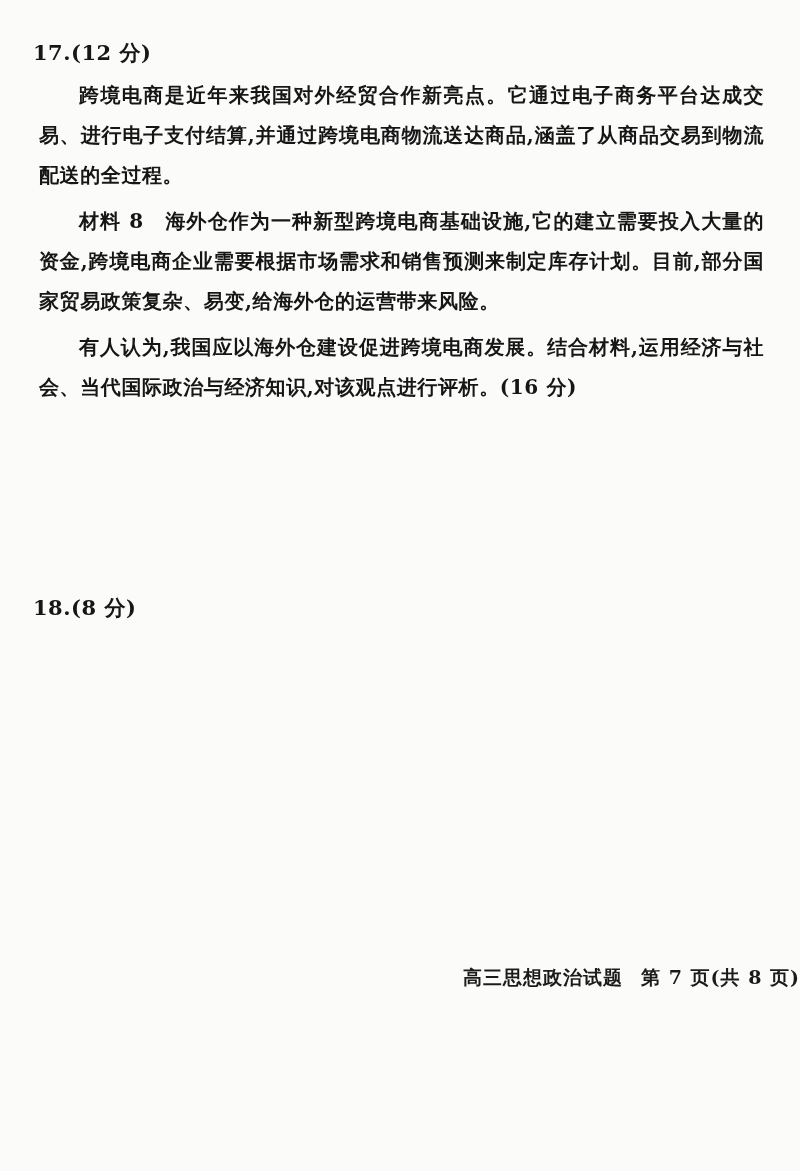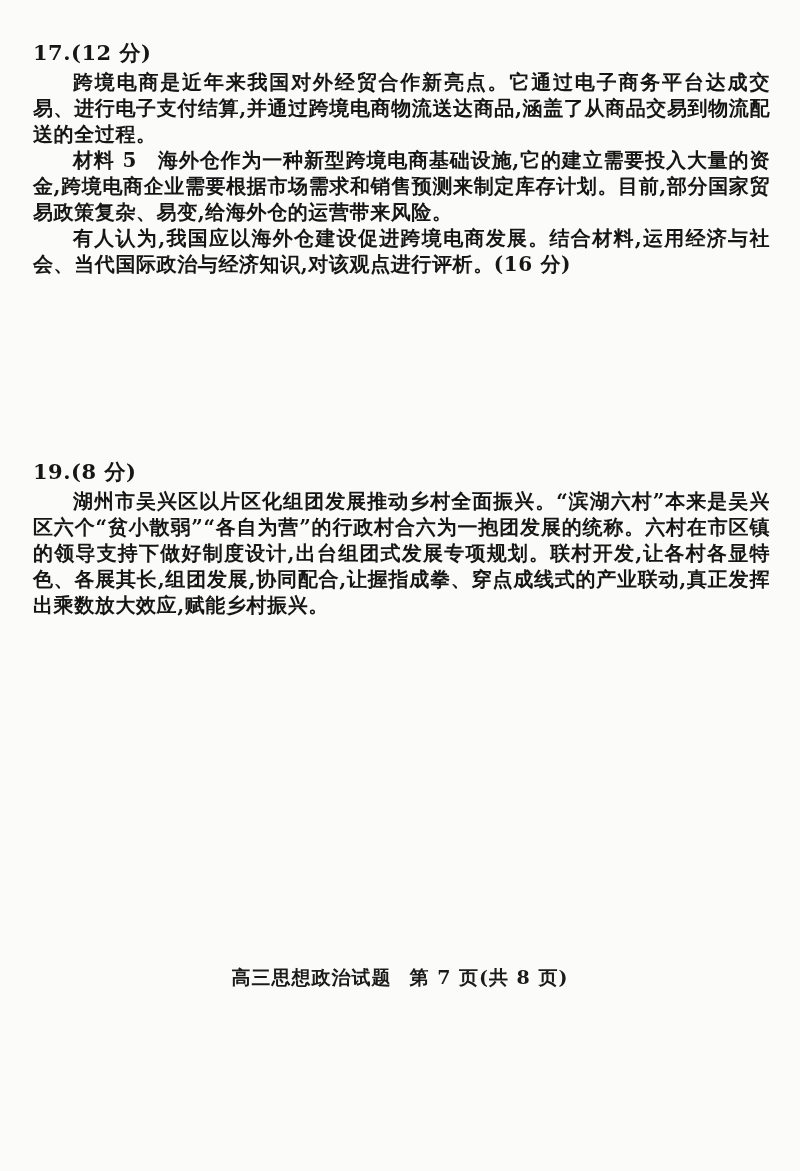--- a/index.html
+++ b/index.html
@@ -20,59 +20,58 @@
     padding: 36px 30px 0 33px;
     overflow: hidden;
   }
   .qnum {
     font-size: 21px;
     line-height: 33px;
     font-weight: bold;
     letter-spacing: 0.5px;
   }
   .para {
-    margin: 0;
+    margin: 6px;
     font-size: 20px;
-    line-height: 26px;
+    line-height: 40px;
     font-weight: bold;
     text-indent: 2em;
     text-align: justify;
     letter-spacing: 0.6px;
     word-break: break-all;
   }
   .section-gap { height: 178px; }
   .footer {
     position: absolute;
     left: 0;
     bottom: 26px;
     width: 100%;
-    text-align: center;
+    text-align: right;
     font-size: 19px;
     font-weight: bold;
     letter-spacing: 1px;
     color: #1b1b1b;
   }
   .footer .page-info { margin-left: 18px; }
 </style>
 </head>
 <body>
 
 <div class="page">
 
   <section>
     <div class="qnum">17.(12 分)</div>
     <p class="para">跨境电商是近年来我国对外经贸合作新亮点。它通过电子商务平台达成交易、进行电子支付结算,并通过跨境电商物流送达商品,涵盖了从商品交易到物流配送的全过程。</p>
-    <p class="para">材料 5　海外仓作为一种新型跨境电商基础设施,它的建立需要投入大量的资金,跨境电商企业需要根据市场需求和销售预测来制定库存计划。目前,部分国家贸易政策复杂、易变,给海外仓的运营带来风险。</p>
+    <p class="para">材料 8　海外仓作为一种新型跨境电商基础设施,它的建立需要投入大量的资金,跨境电商企业需要根据市场需求和销售预测来制定库存计划。目前,部分国家贸易政策复杂、易变,给海外仓的运营带来风险。</p>
     <p class="para">有人认为,我国应以海外仓建设促进跨境电商发展。结合材料,运用经济与社会、当代国际政治与经济知识,对该观点进行评析。(16 分)</p>
   </section>
 
   <div class="section-gap"></div>
 
   <section>
-    <div class="qnum">19.(8 分)</div>
-    <p class="para">湖州市吴兴区以片区化组团发展推动乡村全面振兴。“滨湖六村”本来是吴兴区六个“贫小散弱”“各自为营”的行政村合六为一抱团发展的统称。六村在市区镇的领导支持下做好制度设计,出台组团式发展专项规划。联村开发,让各村各显特色、各展其长,组团发展,协同配合,让握指成拳、穿点成线式的产业联动,真正发挥出乘数放大效应,赋能乡村振兴。</p>
+    <div class="qnum">18.(8 分)</div>
   </section>
 
   <div class="footer">
     <span>高三思想政治试题</span><span class="page-info">第 7 页(共 8 页)</span>
   </div>
 
 </div>
 
 </body></html>

